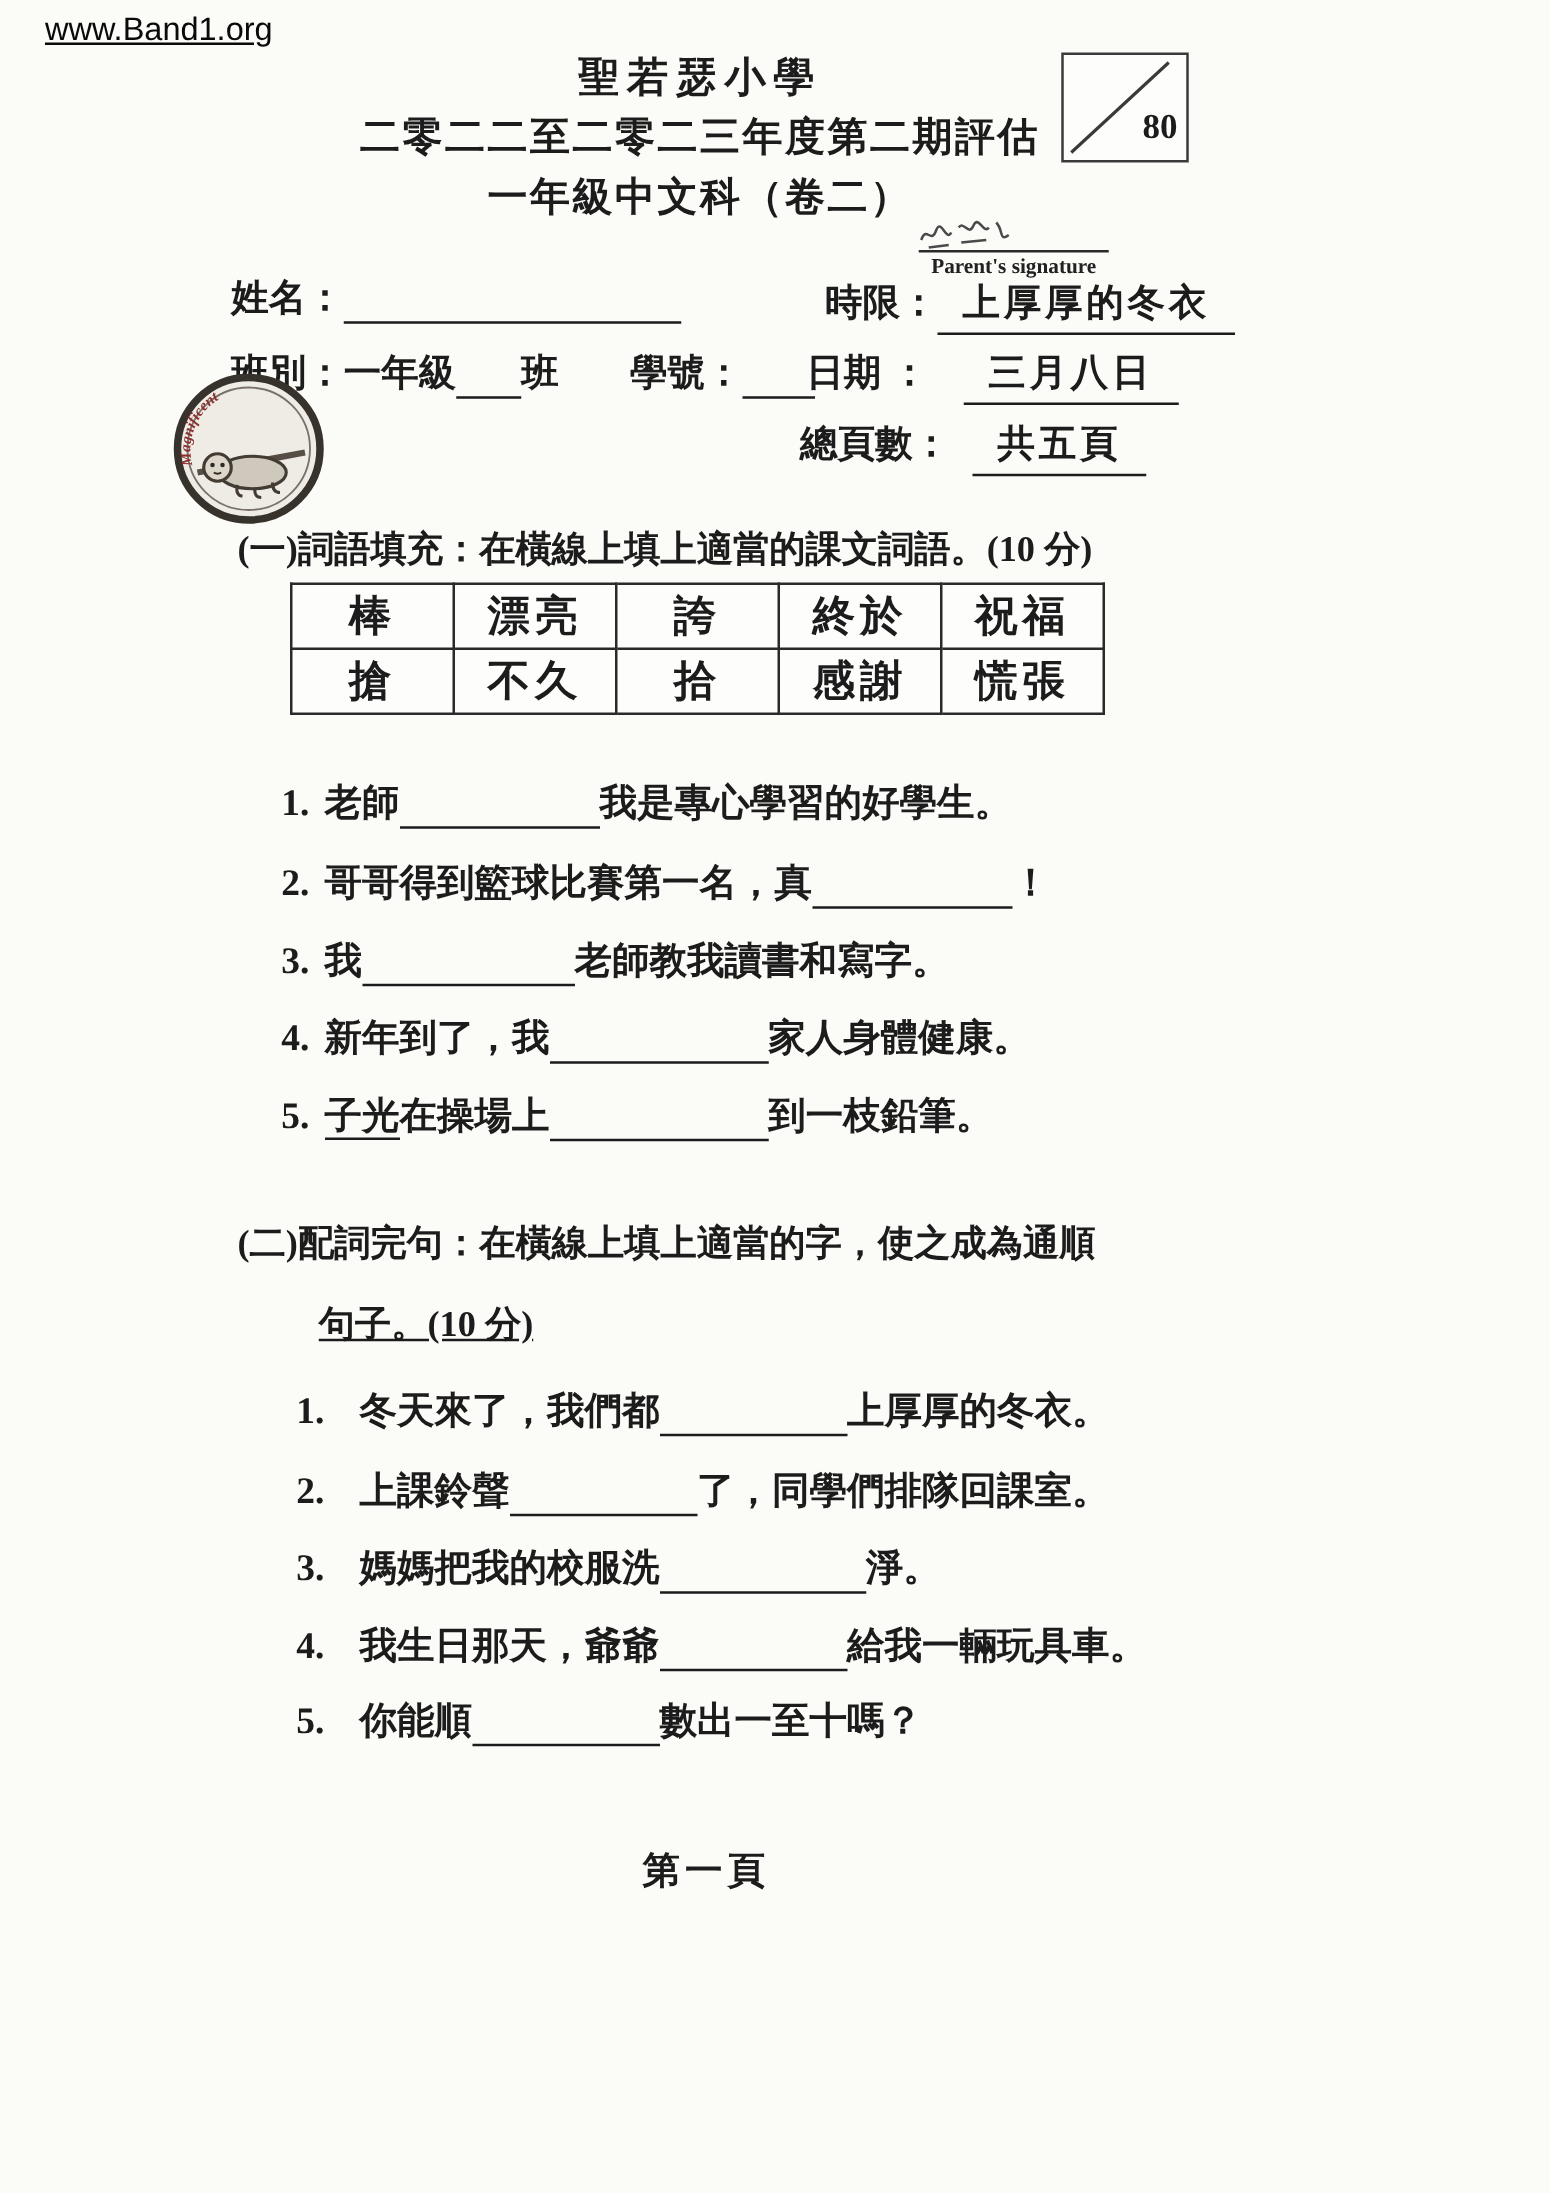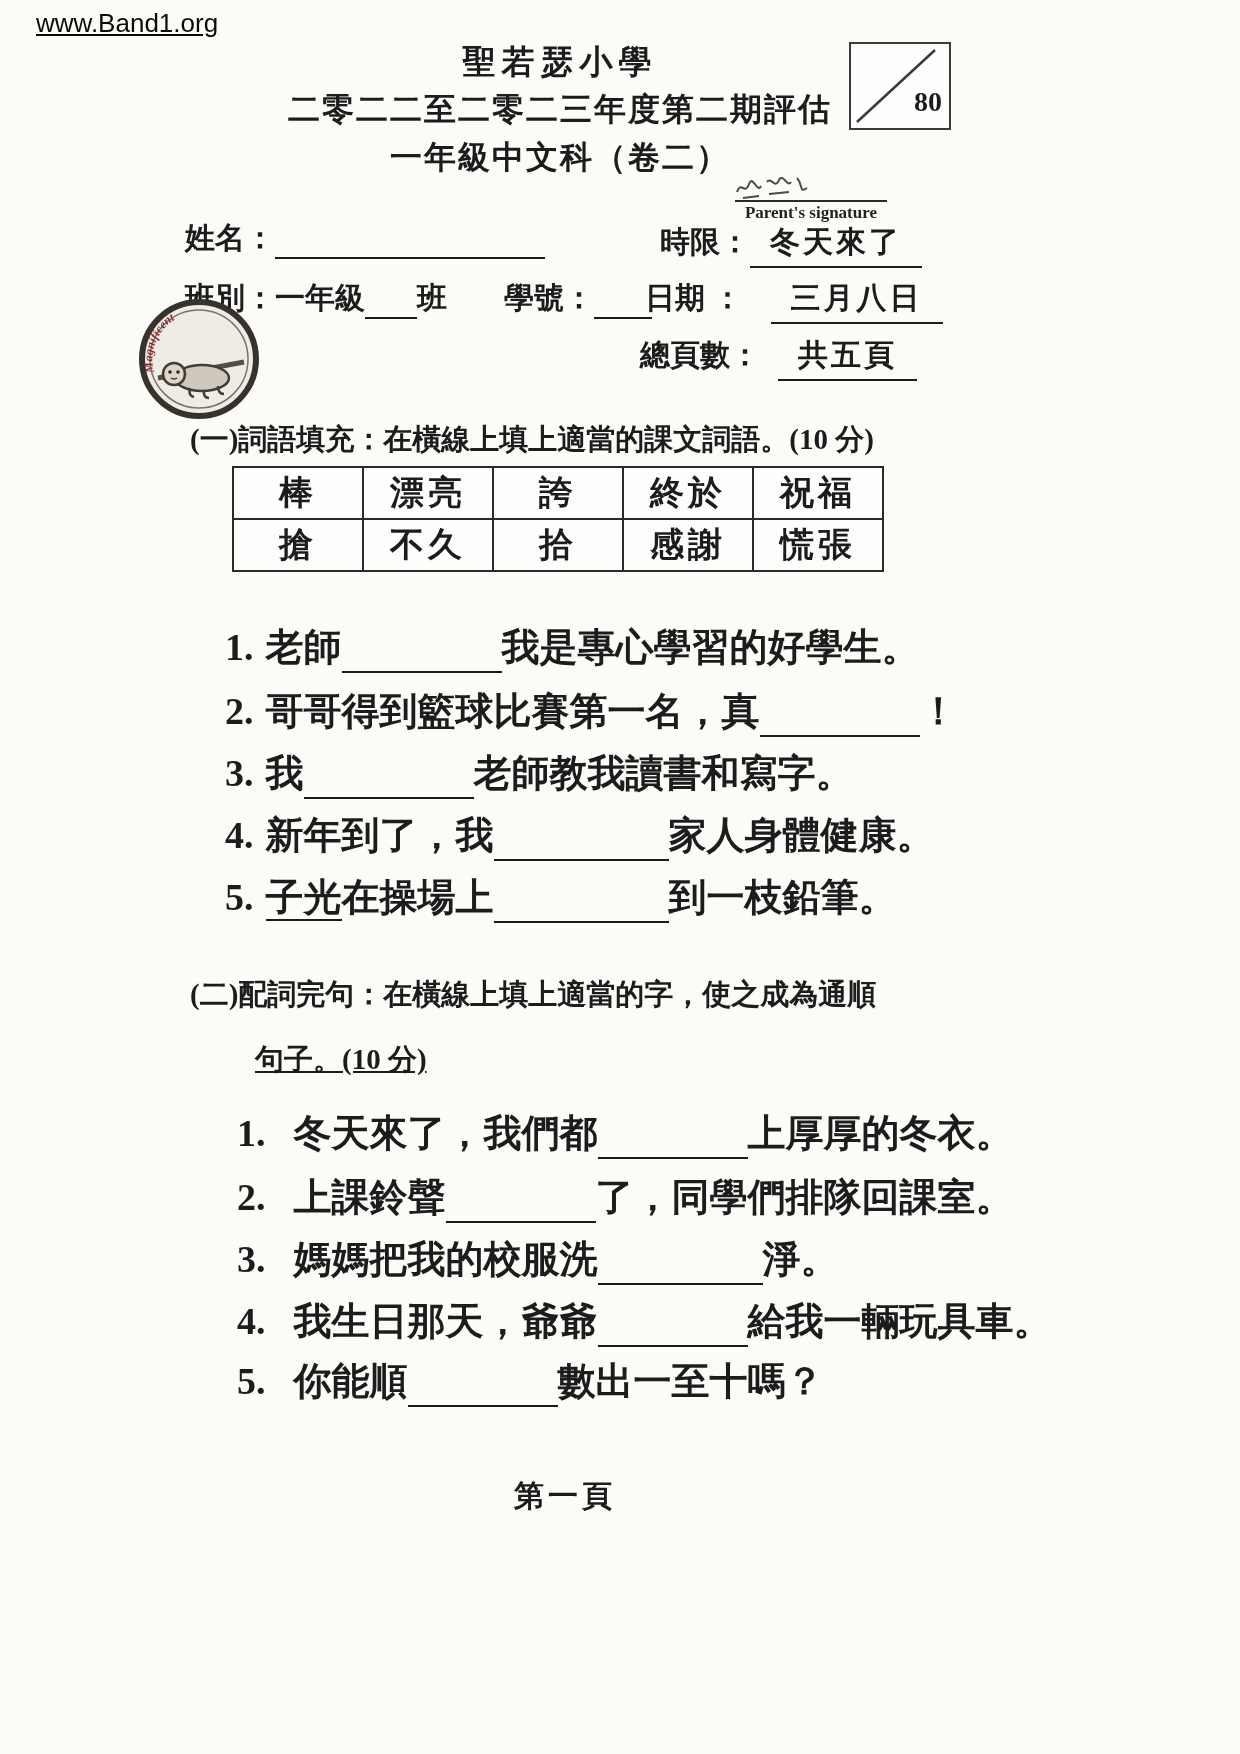--- a/index.html
+++ b/index.html
@@ -25,21 +25,21 @@
   .blank { display:inline-block; border-bottom:2px solid #1c1c1c; height:1.05em; vertical-align:bottom; }
   .uval  { display:inline-block; border-bottom:2px solid #1c1c1c; padding:0 20px 3px; font-size:30px; font-weight:600; text-align:center; letter-spacing:3px; }
 
   .psig { font-family:"Liberation Serif","DejaVu Serif",serif; font-size:17px; font-weight:600; border-top:2px solid #2a2a2a; padding-top:1px; color:#222; }
 
   .section-title { font-size:29px; font-weight:600; white-space:nowrap; }
 
   table.wordtable { border-collapse:collapse; background:#fdfdfc; }
   table.wordtable td { border:2.5px solid #2a2a2a; width:130px; height:52px; text-align:center; font-size:34px; font-weight:700; letter-spacing:4px; }
 
-  .question { font-size:38px; font-weight:600; white-space:nowrap; }
+  .question { font-size:30px; font-weight:600; white-space:nowrap; }
   .question .qnum { display:inline-block; margin-right:12px; font-family:"Liberation Serif","DejaVu Serif",serif; }
   .s2 .qnum { margin-right:28px; }
   .question .blank { width:160px; }
   .s2 .blank { width:150px; }
   .uname { border-bottom:2px solid #1c1c1c; padding-bottom:1px; }
 
   .footer { left:0; width:1130px; text-align:center; font-size:30px; font-weight:600; letter-spacing:4px; }
 </style>
 </head>
 <body>
@@ -61,21 +61,21 @@
   <svg width="160" height="34" viewBox="0 0 160 34">
     <path d="M4,22 C8,10 12,26 16,14 C20,4 24,24 28,16 M10,28 L26,26 M34,12 C38,6 42,20 46,10 C50,2 54,18 58,12 M36,24 L56,22 M64,8 C70,14 66,24 74,18" fill="none" stroke="#4a4a4a" stroke-width="2"></path>
   </svg>
 </div>
 <div class="abs psig" style="left:735px; top:200px; width:152px; text-align:center;font-family:Liberation Serif, serif;">Parent's signature</div>
 
 <div class="abs label" style="left:185px; top:218px;">
   <span>姓名：</span><span class="blank" style="width:270px;"></span>
 </div>
 <div class="abs label" style="left:660px; top:222px;">
-  <span>時限：</span><span class="uval">冬天來了</span>
+  <span>時限：</span><span class="uval">上厚厚的冬衣</span>
 </div>
 
 <div class="abs label" style="left:185px; top:278px;">
   <span>班別：</span><span>一年級</span><span class="blank" style="width:52px;"></span><span>班</span>
   <span style="display:inline-block; width:42px;"></span>
   <span>學號：</span><span class="blank" style="width:58px;"></span>
 </div>
 <div class="abs label" style="left:645px; top:278px;">
   <span>日期 ：</span><span style="display:inline-block; width:28px;"></span><span class="uval">三月八日</span>
 </div>

